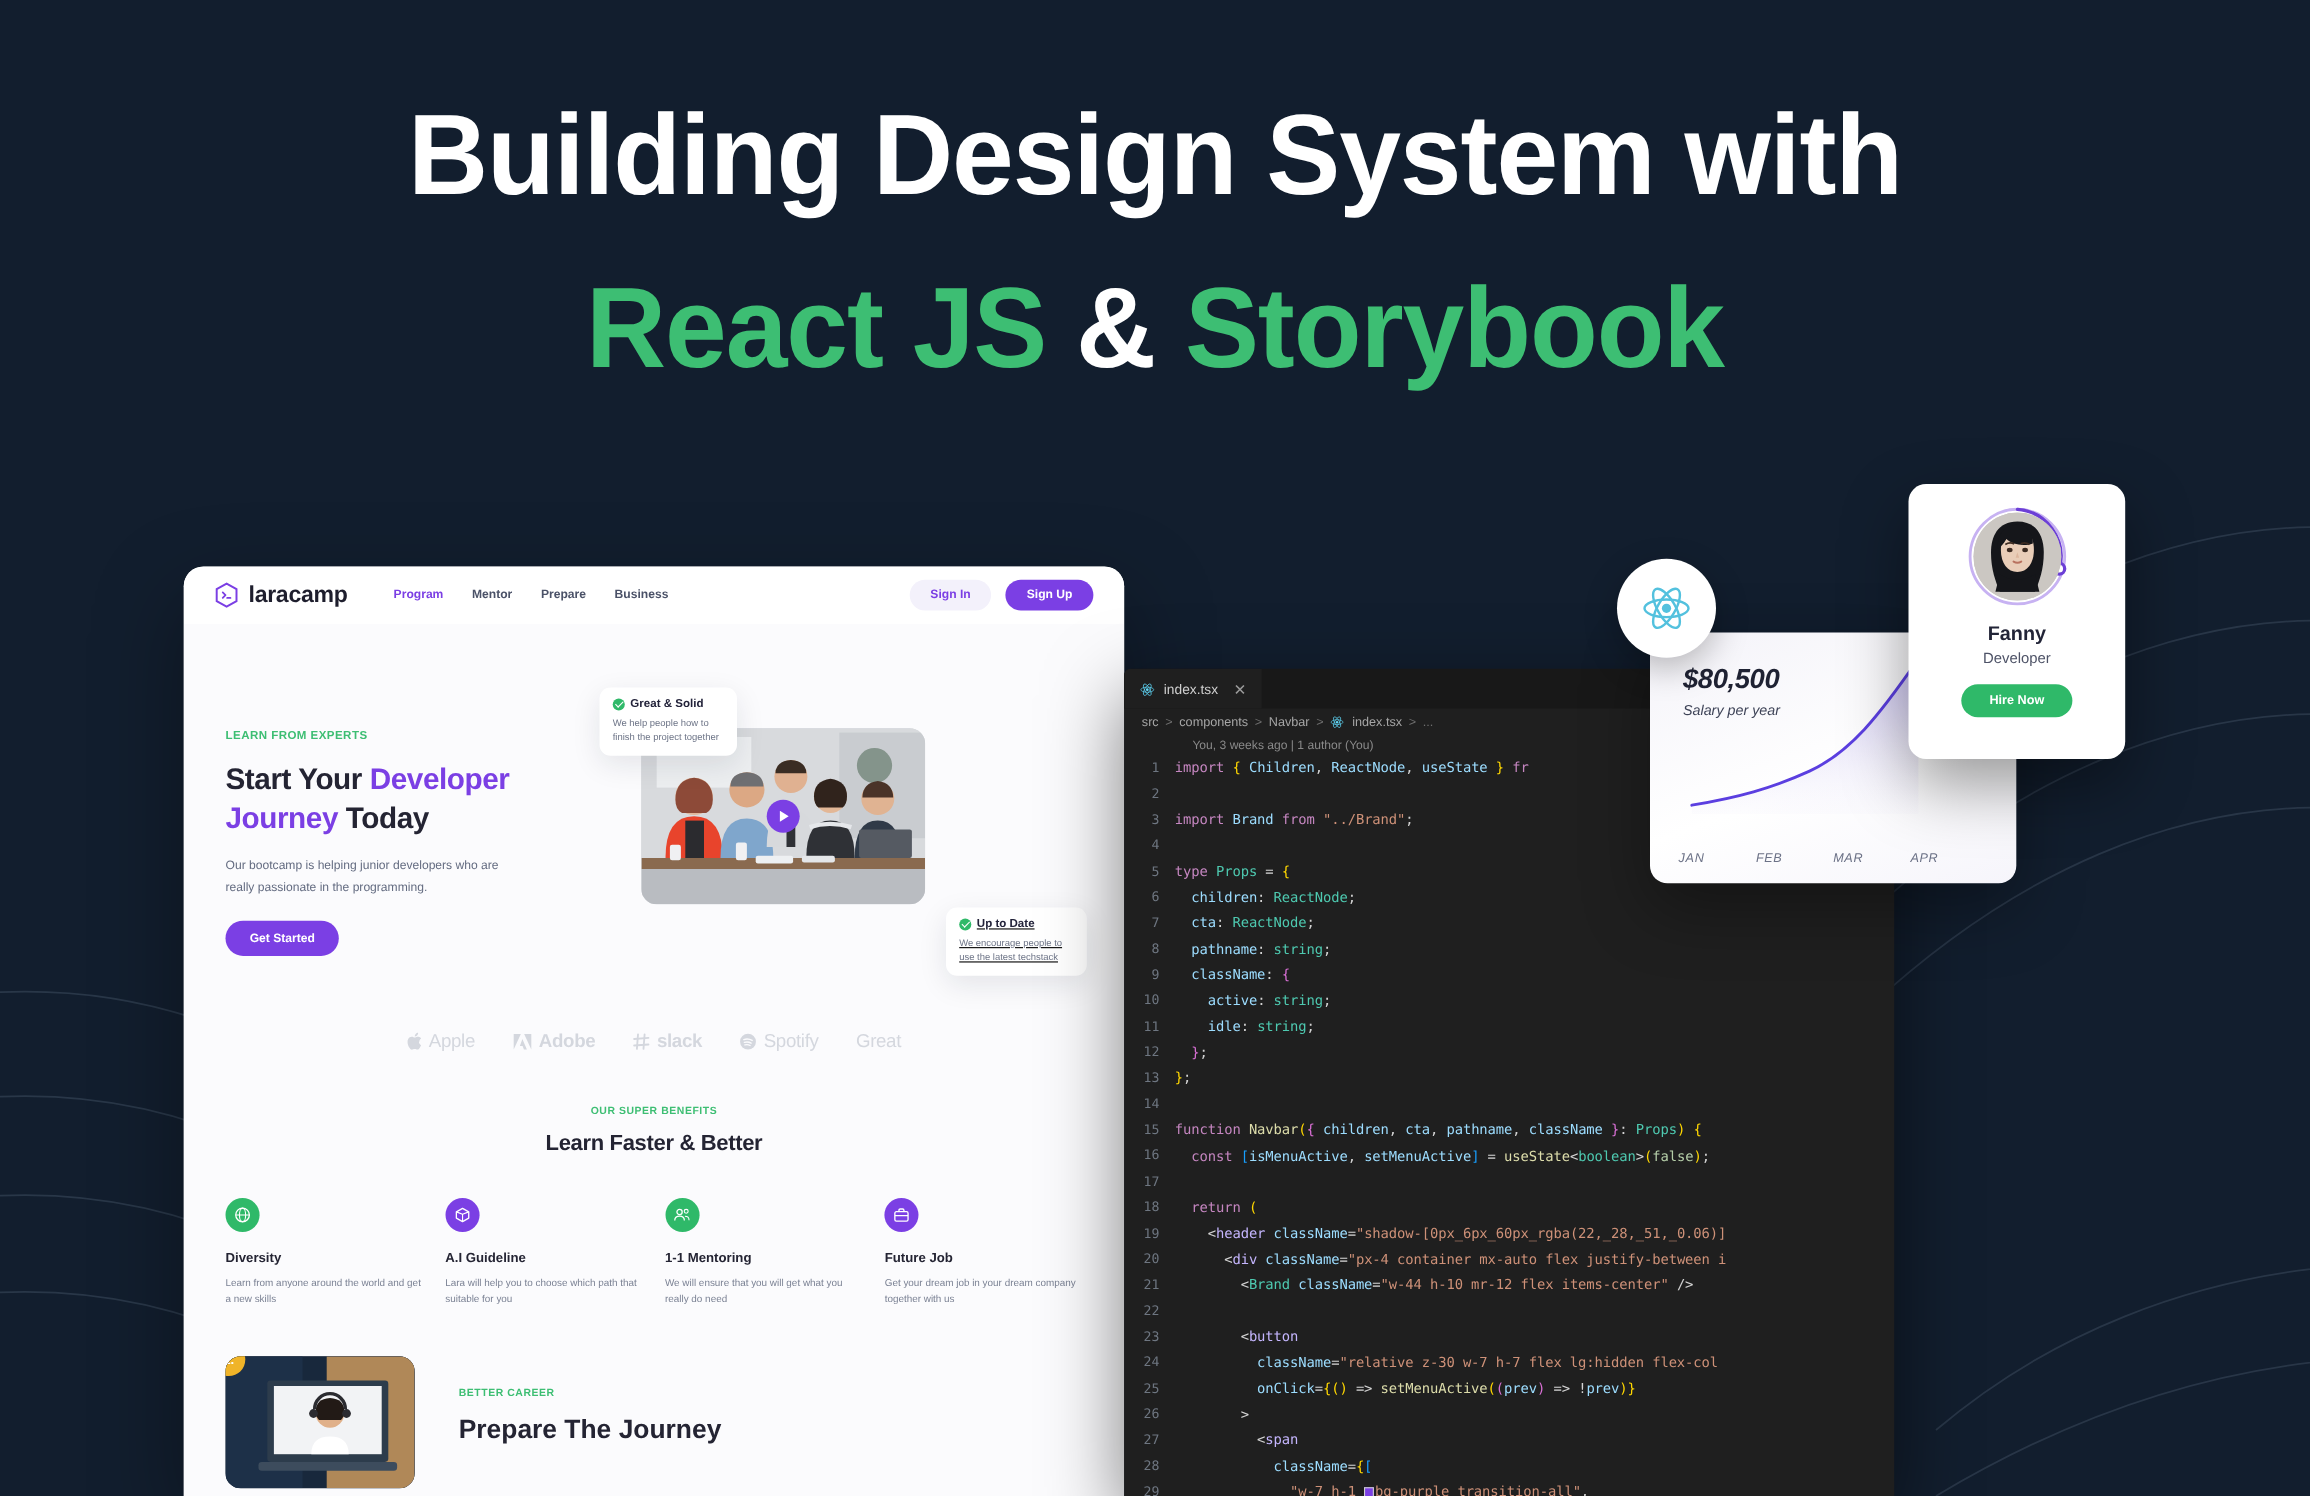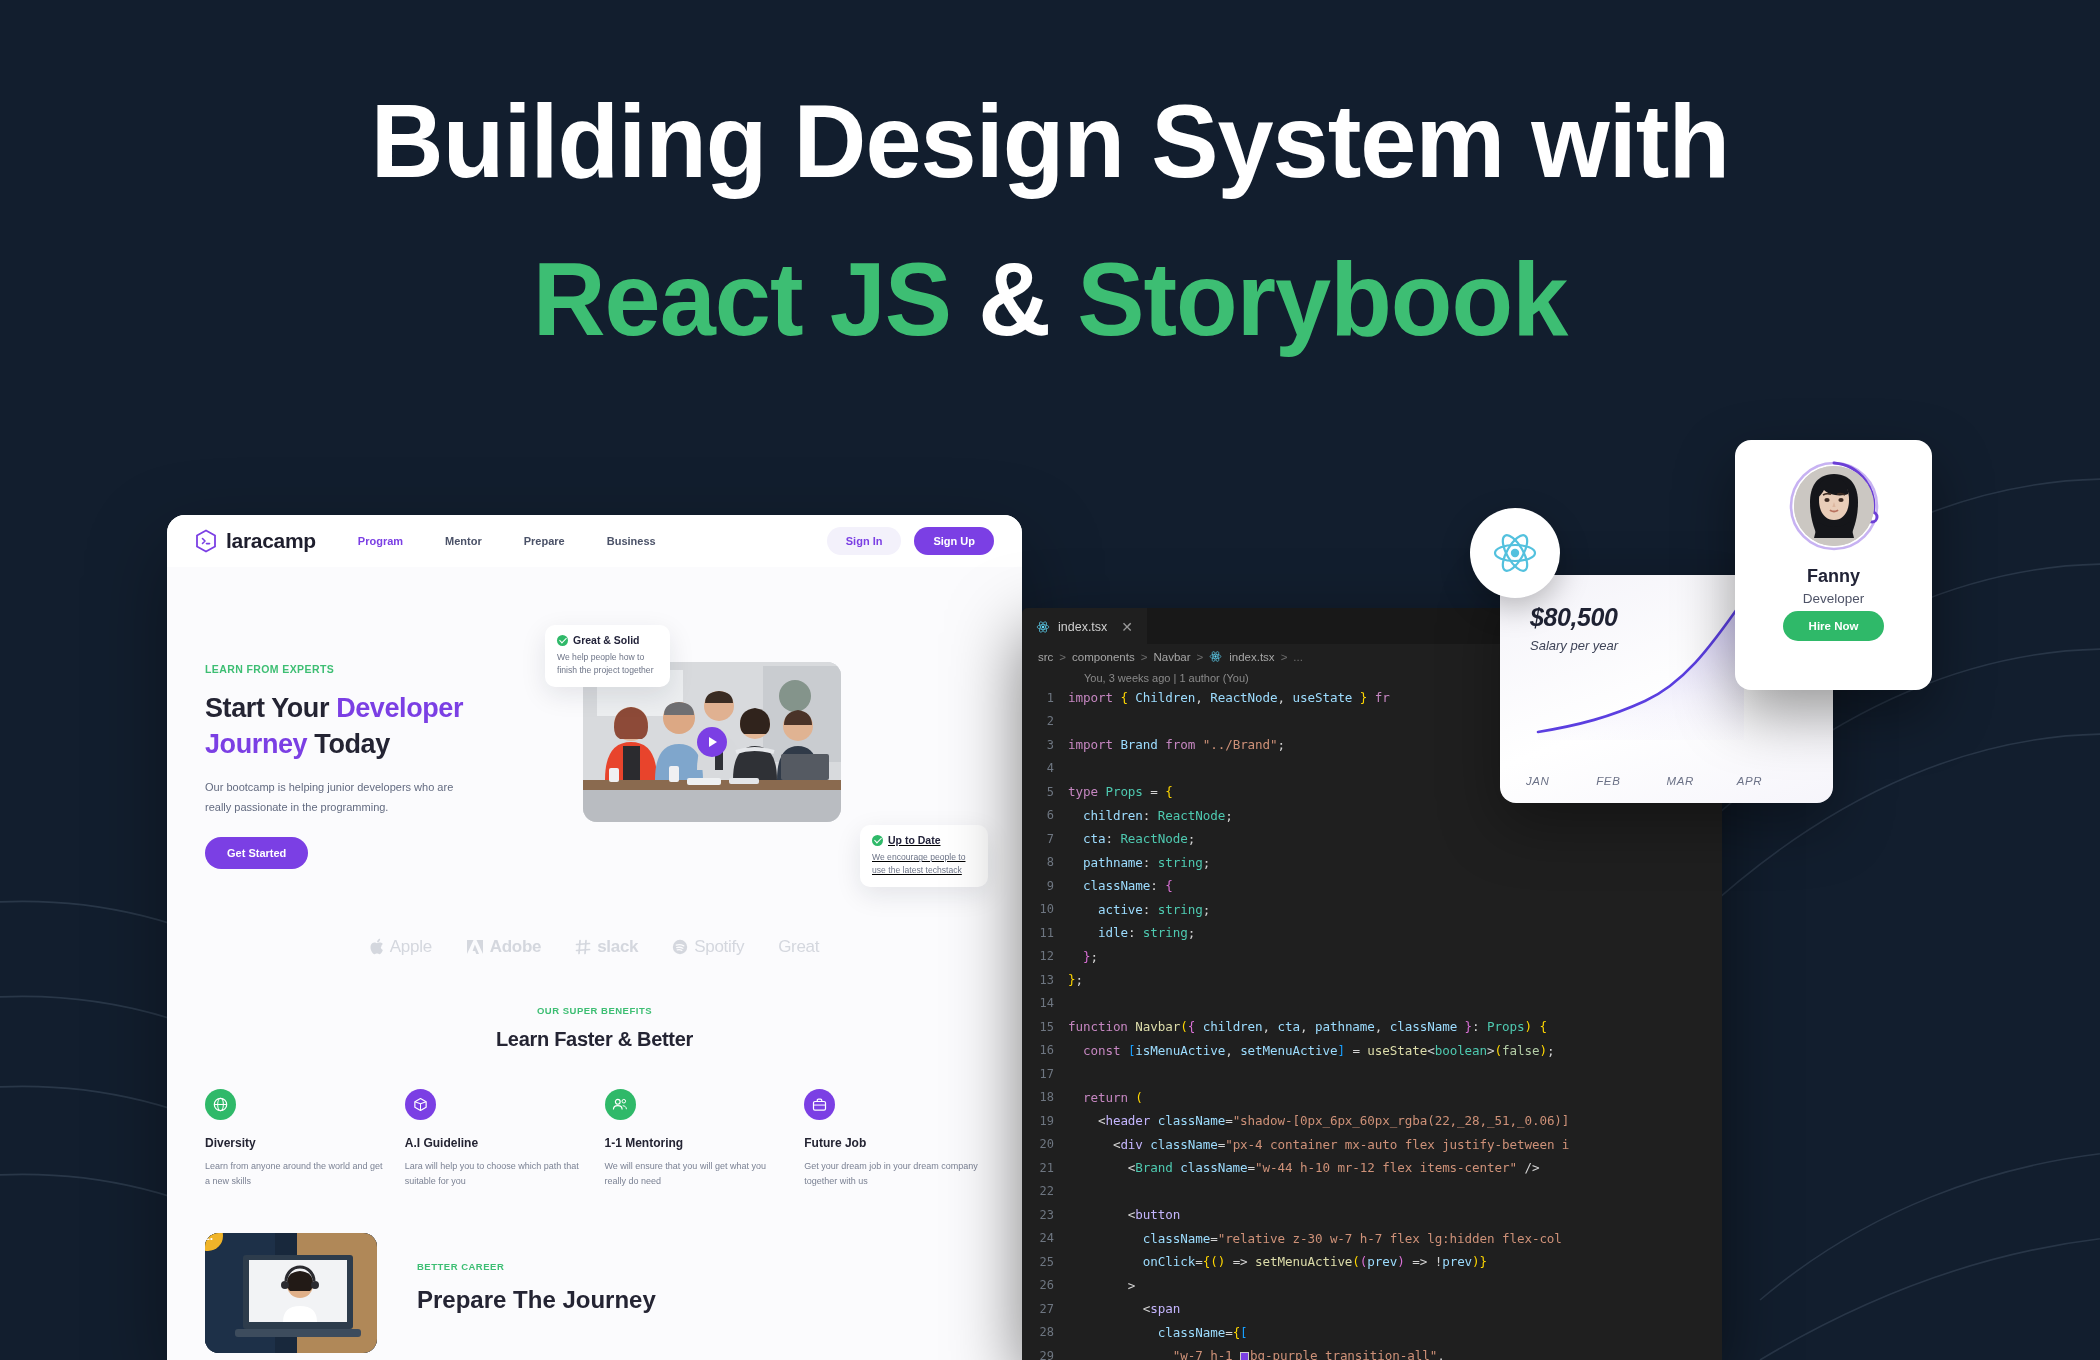--- a/index.html
+++ b/index.html
@@ -60,21 +60,21 @@
     padding:0 28px;
     background:#fff;
     position:relative;
     z-index:3;
   }
   .brand{ display:flex; align-items:center; gap:9px; }
   .brand-mark{ width:22px; height:24px; position:relative; }
   .brand-name{
     font-size:21px; font-weight:bold; color:#1e1e2d; letter-spacing:-.3px;
   }
-  .nav-links{ display:flex; gap:42px; margin-left:42px; }
+  .nav-links{ display:flex; gap:26px; margin-left:42px; }
   .nav-links span{ font-size:11px; color:#4b5268; font-weight:600; }
   .nav-links span.active{ color:#7b3fe4; }
   .nav-cta{ margin-left:auto; display:flex; gap:13px; }
   .btn-signin{
     font-size:11px; font-weight:700; color:#7b3fe4;
     background:#f3f1fb; border:none;
     padding:8px 19px; border-radius:20px;
   }
   .btn-signup{
     font-size:11px; font-weight:700; color:#fff;
@@ -319,21 +319,21 @@
   }
   .avatar-wrap{ position:relative; width:92px;height:92px; }
   .avatar{
     position:absolute; left:6px; top:6px;
     width:80px;height:80px;border-radius:50%;
     overflow:hidden; background:#c8c4c0;
   }
   .pf-name{ margin-top:14px; font-size:18px; font-weight:bold; color:#222437; }
   .pf-role{ margin-top:4px; font-size:13.5px; color:#4e5367; }
   .btn-hire{
-    margin-top:5px;
+    margin-top:16px;
     font-size:11.5px; font-weight:bold; color:#fff;
     background:#2fb969; border:none;
     padding:9px 26px; border-radius:18px;
   }
 </style>
 </head>
 <body>
 
 <div class="stage">
 

